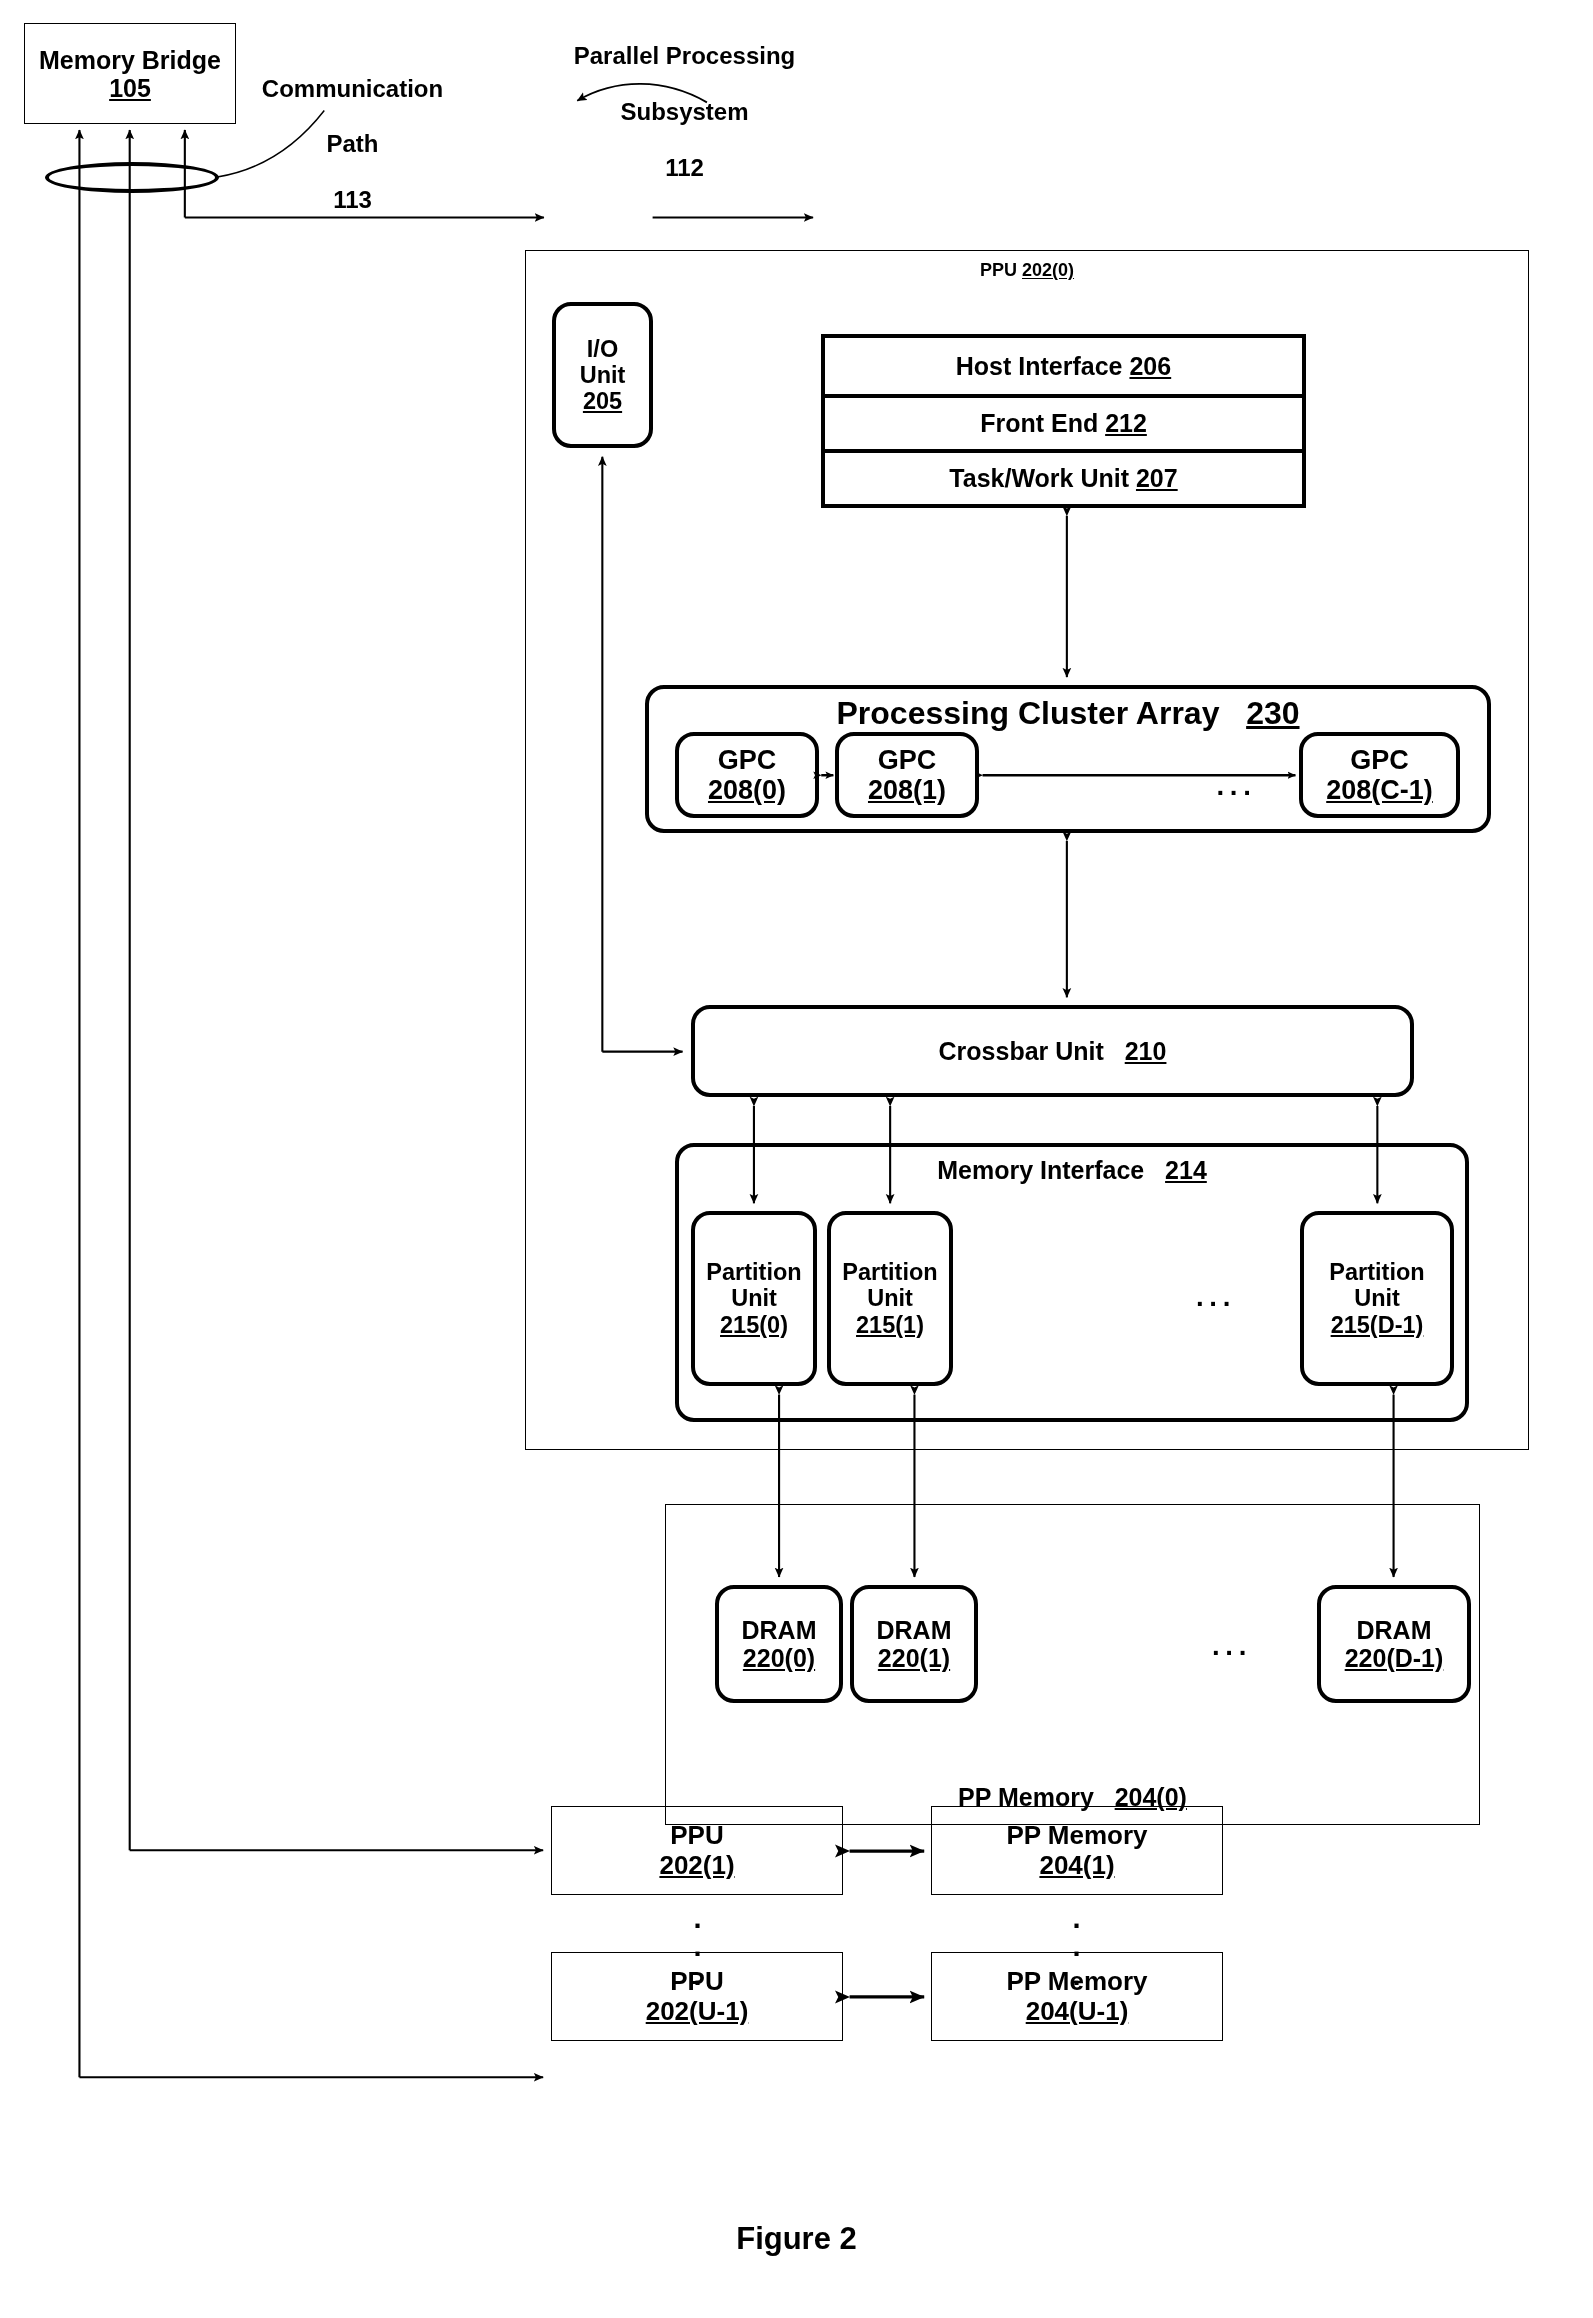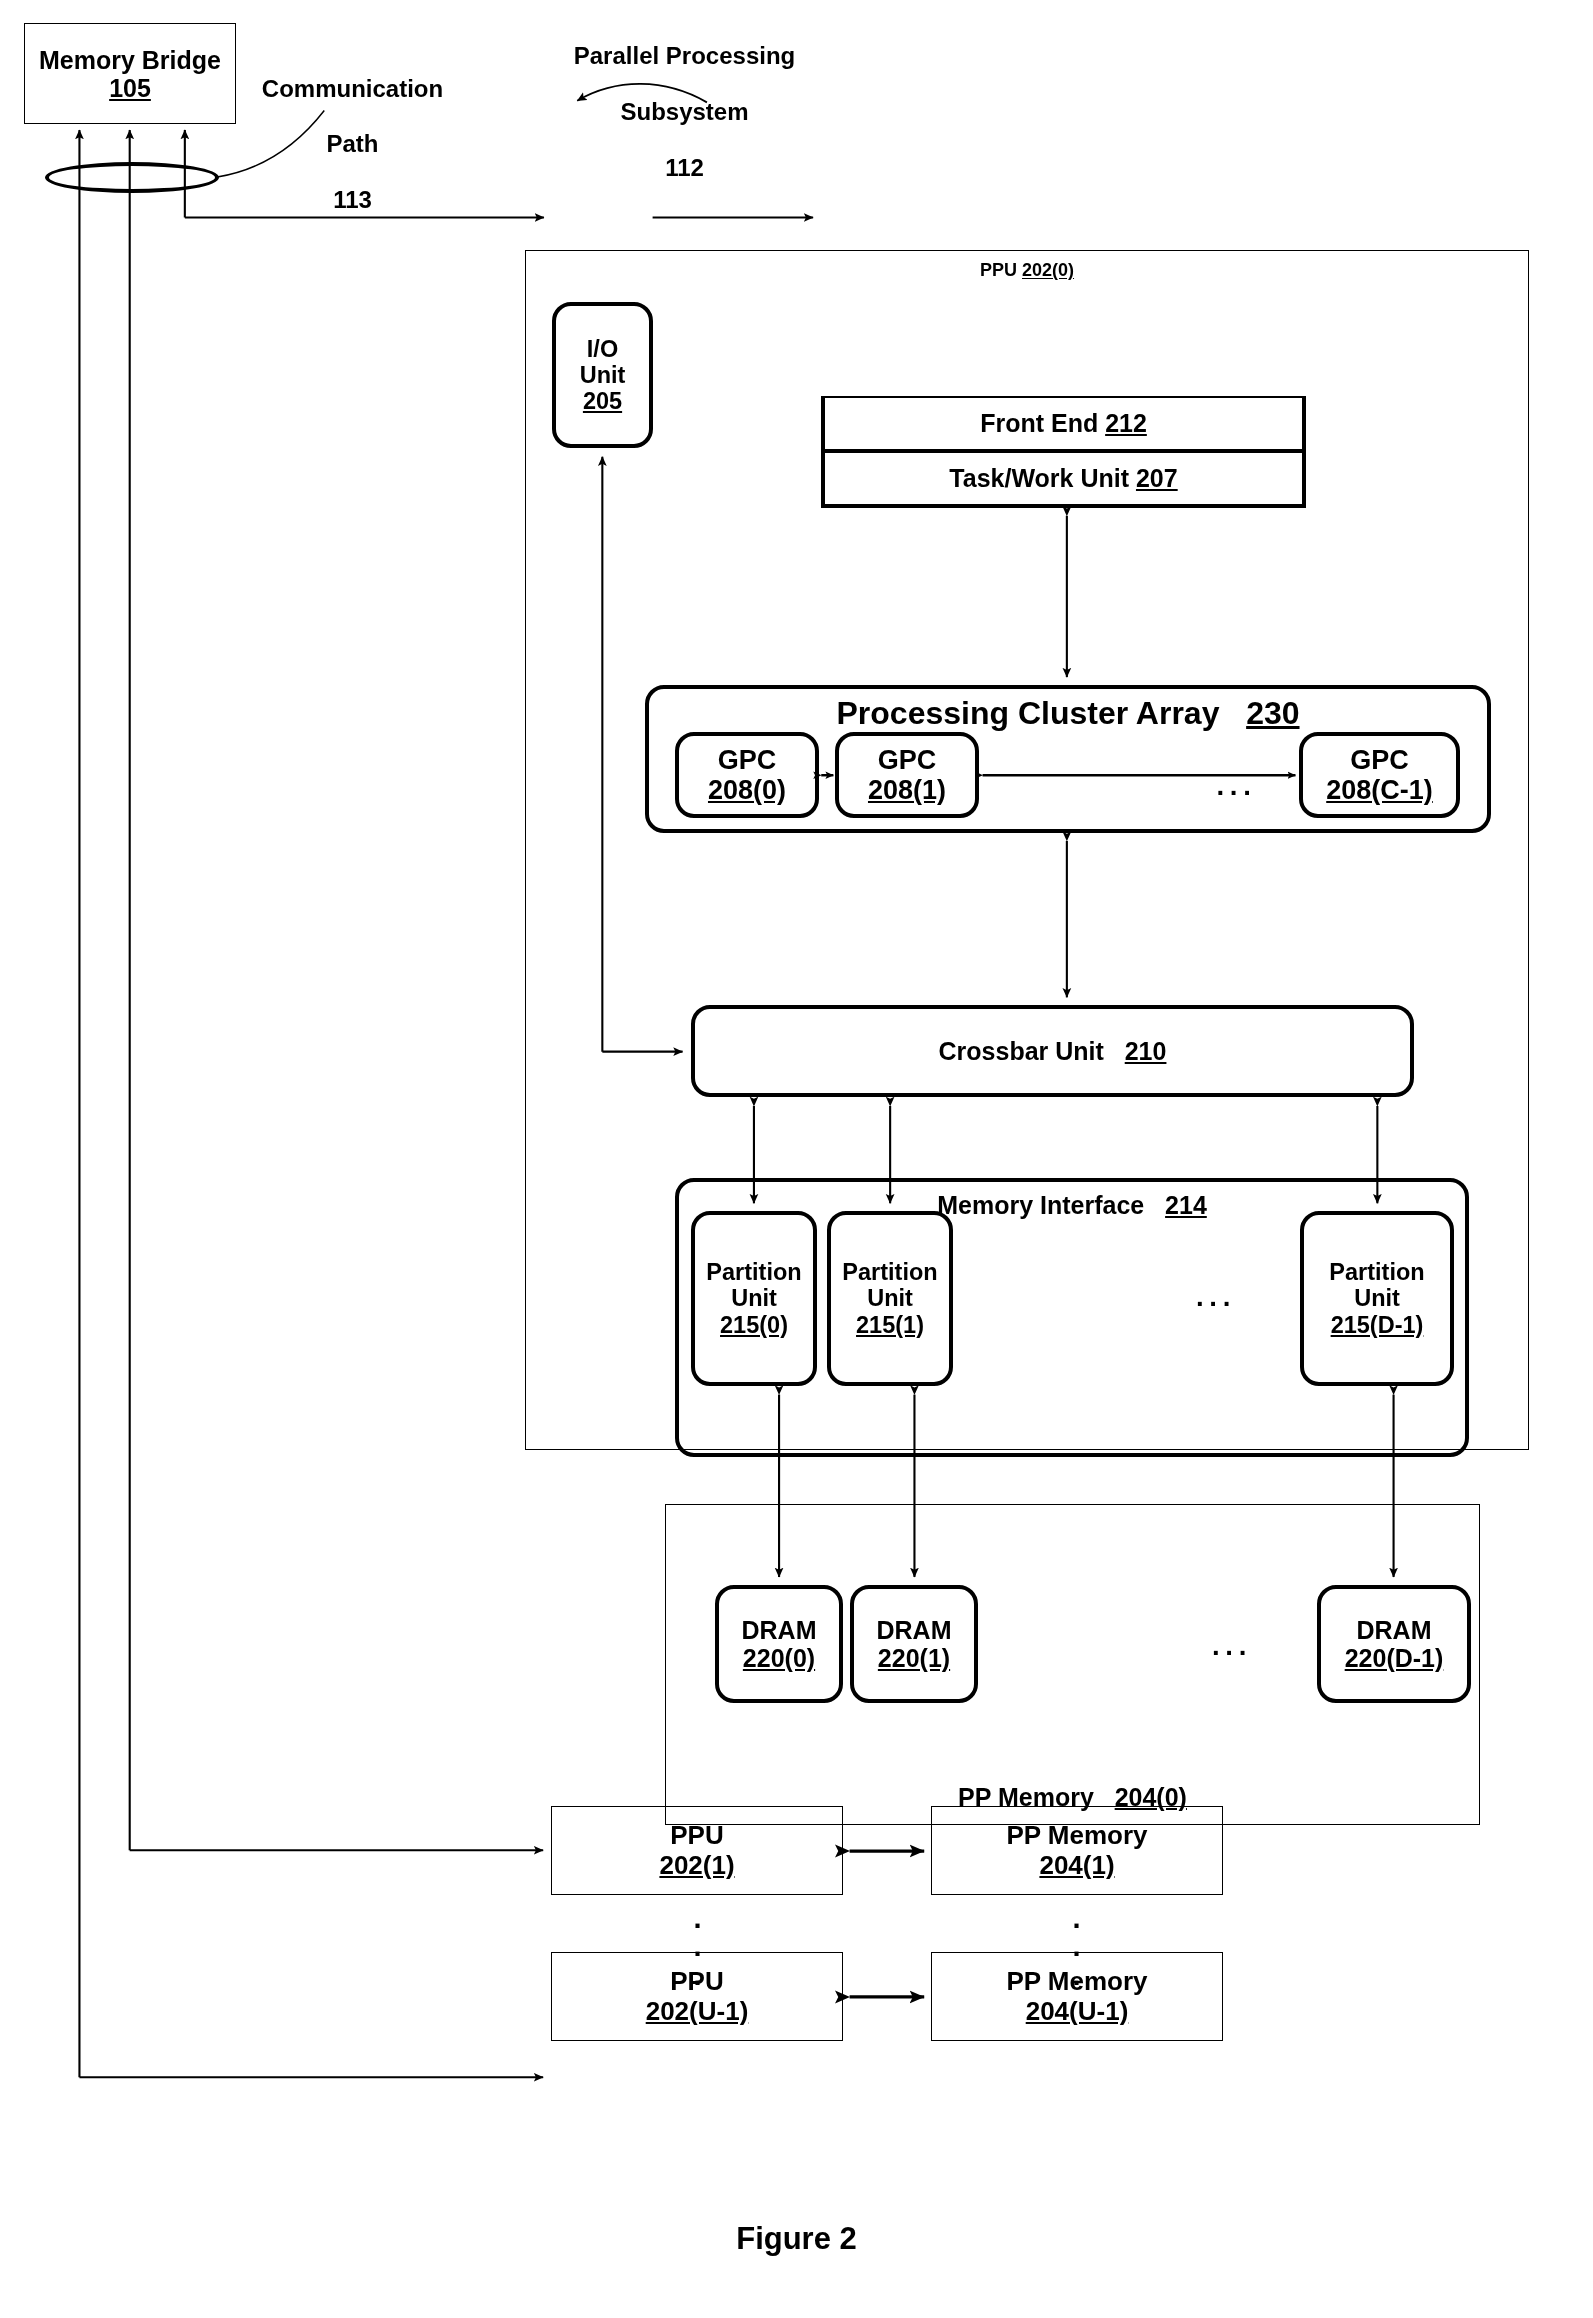--- a/index.html
+++ b/index.html
@@ -174,20 +174,25 @@
       <span class="u">202(0)</span>
     </div>
   </div>
 
   <div class="box thick" style="left:552px; top:302px; width:101px; height:146px; font-size:23.5px;">
     <span>I/O</span>
     <span>Unit</span>
     <span class="u">205</span>
   </div>
 
+  <div class="stack-row" style="left:821px; top:334px; width:485px; height:62px; font-size:25px; border-bottom-width:2.4px;">
+    <span>Host Interface</span>
+    <span>&nbsp;</span>
+    <span class="u">206</span>
+  </div>
   <div class="stack-row" style="left:821px; top:396px; width:485px; height:55px; font-size:25px; border-top-width:2.4px; border-bottom-width:2.4px;">
     <span>Front End</span>
     <span>&nbsp;</span>
     <span class="u">212</span>
   </div>
   <div class="stack-row" style="left:821px; top:451px; width:485px; height:57px; font-size:25px; border-top-width:2.4px;">
     <span>Task/Work Unit</span>
     <span>&nbsp;</span>
     <span class="u">207</span>
   </div>
@@ -215,21 +220,21 @@
   <div class="dots" style="left:1184px; top:770px; width:105px; font-size:27.6px;">...</div>
 
   <div class="box thick" style="left:691px; top:1005px; width:723px; height:92px; font-size:25px;">
     <div>
       <span>Crossbar Unit</span>
       <span>&nbsp;</span>
       <span class="u">210</span>
     </div>
   </div>
 
-  <div class="box thick" style="left:675px; top:1143px; width:794px; height:279px; justify-content:flex-start;margin-top:35px;">
+  <div class="box thick" style="left:675px; top:1143px; width:794px; height:279px; justify-content:flex-start;">
     <div class="hdr" style="top:9.7px; font-size:25px;">
       <span>Memory Interface</span>
       <span>&nbsp;</span>
       <span class="u">214</span>
     </div>
   </div>
 
   <div class="box thick" style="left:691px; top:1211px; width:126px; height:175px; font-size:23.5px;">
     <span>Partition</span>
     <span>Unit</span>

